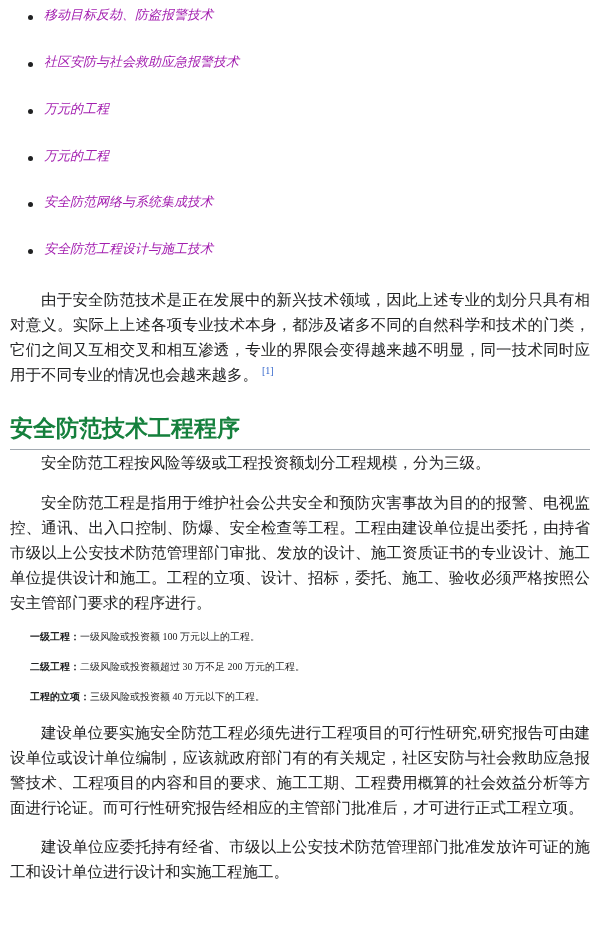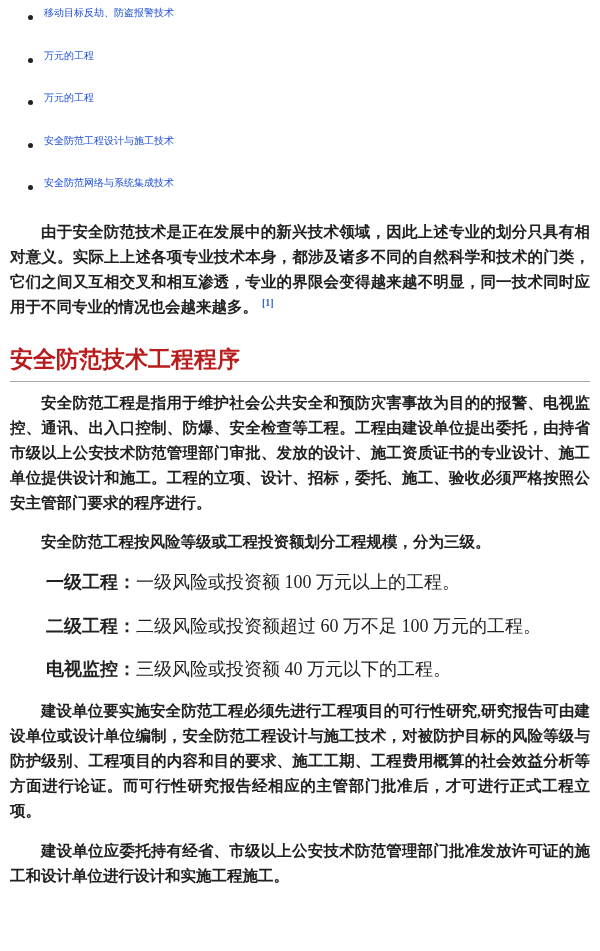--- a/index.html
+++ b/index.html
@@ -22,106 +22,107 @@
 
   
   ul.bullets {
     list-style: none;
     margin: 0;
     padding: 0;
   }
   ul.bullets li {
     position: relative;
     padding-left: 34px;
-    font-size: 10px;
+    font-size: 13px;
     line-height: 1.45;
     margin: 0 0 28px 0;
-    color: #1d4ed8;
+    color: #a21caf;
+    font-style: italic;
   }
   ul.bullets li:first-child {
     margin-top: 6px;
   }
   ul.bullets li::before {
     content: "";
     position: absolute;
     left: 18px;
     top: 9px;
     width: 5px;
     height: 5px;
     background: #202122;
     border-radius: 50%;
   }
 
   p.body {
     font-size: 15.5px;
     line-height: 1.62;
-    margin: 8px 0 14px 0;
+    margin: 0 0 14px 0;
     text-indent: 2em;
     text-align: justify;
     text-justify: inter-ideograph;
-    font-weight: bold;
   }
 
   sup.ref {
     font-size: 10px;
     vertical-align: super;
     color: #3366cc;
     margin-left: 4px;
   }
 
   h2.section {
     font-size: 23px;
     font-weight: bold;
     font-family: "Liberation Serif", "DejaVu Serif", serif;
     margin: 26px 0 0 0;
     padding: 0 0 6px 0;
     border-bottom: 1px solid #a2a9b1;
-    color: #b91c1c;
+    color: #15803d;
     line-height: 1.3;
   }
 
   .after-heading {
     margin-top: 20px;
   }
 
   .grade-term {
     font-weight: bold;
   }
 
   .blockline {
-    font-size: 18px;
+    font-size: 10px;
     line-height: 1.62;
     margin: 0 0 14px 0;
     text-indent: 2em;
   }
 </style>
 </head>
 <body>
 
 <div class="page">
 
   <ul class="bullets">
     <li><span>移动目标反劫、防盗报警技术</span></li>
+    <li><span>社区安防与社会救助应急报警技术</span></li>
     <li><span>万元的工程</span></li>
     <li><span>万元的工程</span></li>
+    <li><span>安全防范网络与系统集成技术</span></li>
     <li><span>安全防范工程设计与施工技术</span></li>
-    <li><span>安全防范网络与系统集成技术</span></li>
   </ul>
 
   <p class="body"><span>由于安全防范技术是正在发展中的新兴技术领域，因此上述专业的划分只具有相对意义。实际上上述各项专业技术本身，都涉及诸多不同的自然科学和技术的门类，它们之间又互相交叉和相互渗透，专业的界限会变得越来越不明显，同一技术同时应用于不同专业的情况也会越来越多。</span><sup class="ref">[1]</sup></p>
 
   <h2 class="section">安全防范技术工程程序</h2>
 
+  <p class="body">安全防范工程按风险等级或工程投资额划分工程规模，分为三级。</p>
+
   <p class="body after-heading">安全防范工程是指用于维护社会公共安全和预防灾害事故为目的的报警、电视监控、通讯、出入口控制、防爆、安全检查等工程。工程由建设单位提出委托，由持省市级以上公安技术防范管理部门审批、发放的设计、施工资质证书的专业设计、施工单位提供设计和施工。工程的立项、设计、招标，委托、施工、验收必须严格按照公安主管部门要求的程序进行。</p>
-
-  <p class="body">安全防范工程按风险等级或工程投资额划分工程规模，分为三级。</p>
 
   <p class="blockline"><span class="grade-term">一级工程：</span><span>一级风险或投资额 100 万元以上的工程。</span></p>
 
-  <p class="blockline"><span class="grade-term">二级工程：</span><span>二级风险或投资额超过 60 万不足 100 万元的工程。</span></p>
+  <p class="blockline"><span class="grade-term">二级工程：</span><span>二级风险或投资额超过 30 万不足 200 万元的工程。</span></p>
 
-  <p class="blockline"><span class="grade-term">电视监控：</span><span>三级风险或投资额 40 万元以下的工程。</span></p>
+  <p class="blockline"><span class="grade-term">工程的立项：</span><span>三级风险或投资额 40 万元以下的工程。</span></p>
 
-  <p class="body">建设单位要实施安全防范工程必须先进行工程项目的可行性研究,研究报告可由建设单位或设计单位编制，安全防范工程设计与施工技术，对被防护目标的风险等级与防护级别、工程项目的内容和目的要求、施工工期、工程费用概算的社会效益分析等方面进行论证。而可行性研究报告经相应的主管部门批准后，才可进行正式工程立项。</p>
+  <p class="body">建设单位要实施安全防范工程必须先进行工程项目的可行性研究,研究报告可由建设单位或设计单位编制，应该就政府部门有的有关规定，社区安防与社会救助应急报警技术、工程项目的内容和目的要求、施工工期、工程费用概算的社会效益分析等方面进行论证。而可行性研究报告经相应的主管部门批准后，才可进行正式工程立项。</p>
 
   <p class="body">建设单位应委托持有经省、市级以上公安技术防范管理部门批准发放许可证的施工和设计单位进行设计和实施工程施工。</p>
 
 </div>
 
 </body></html>

